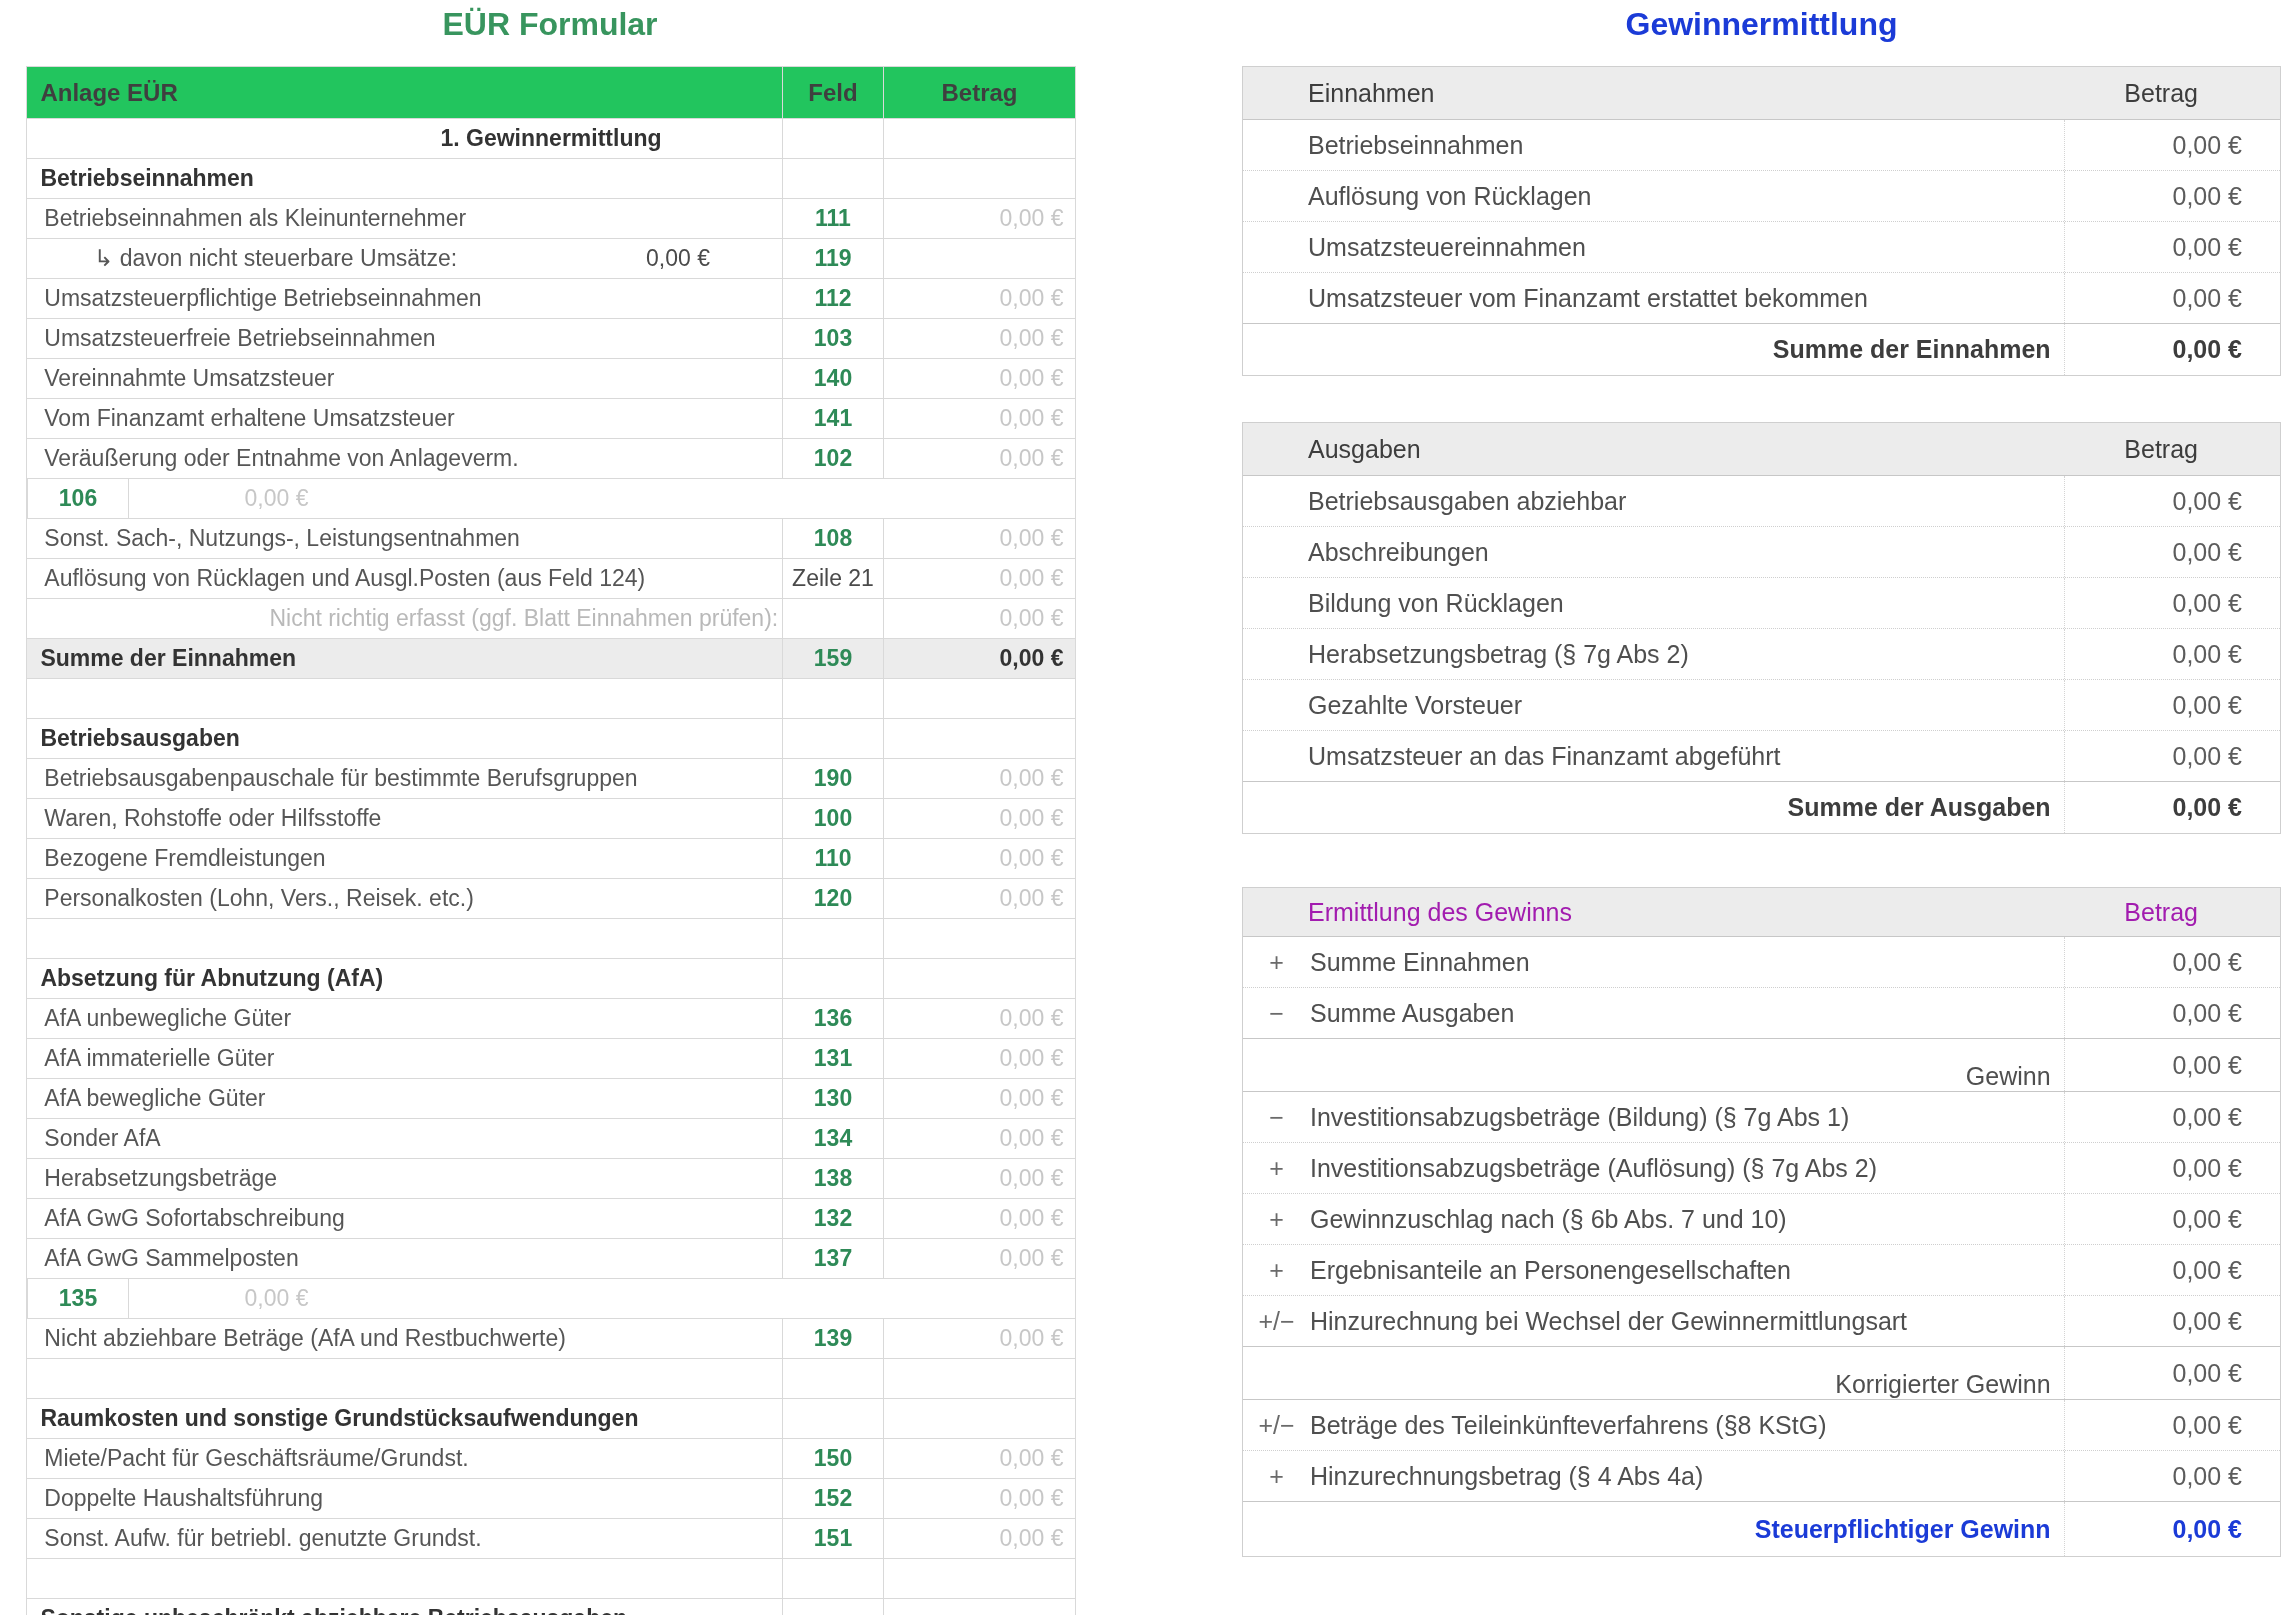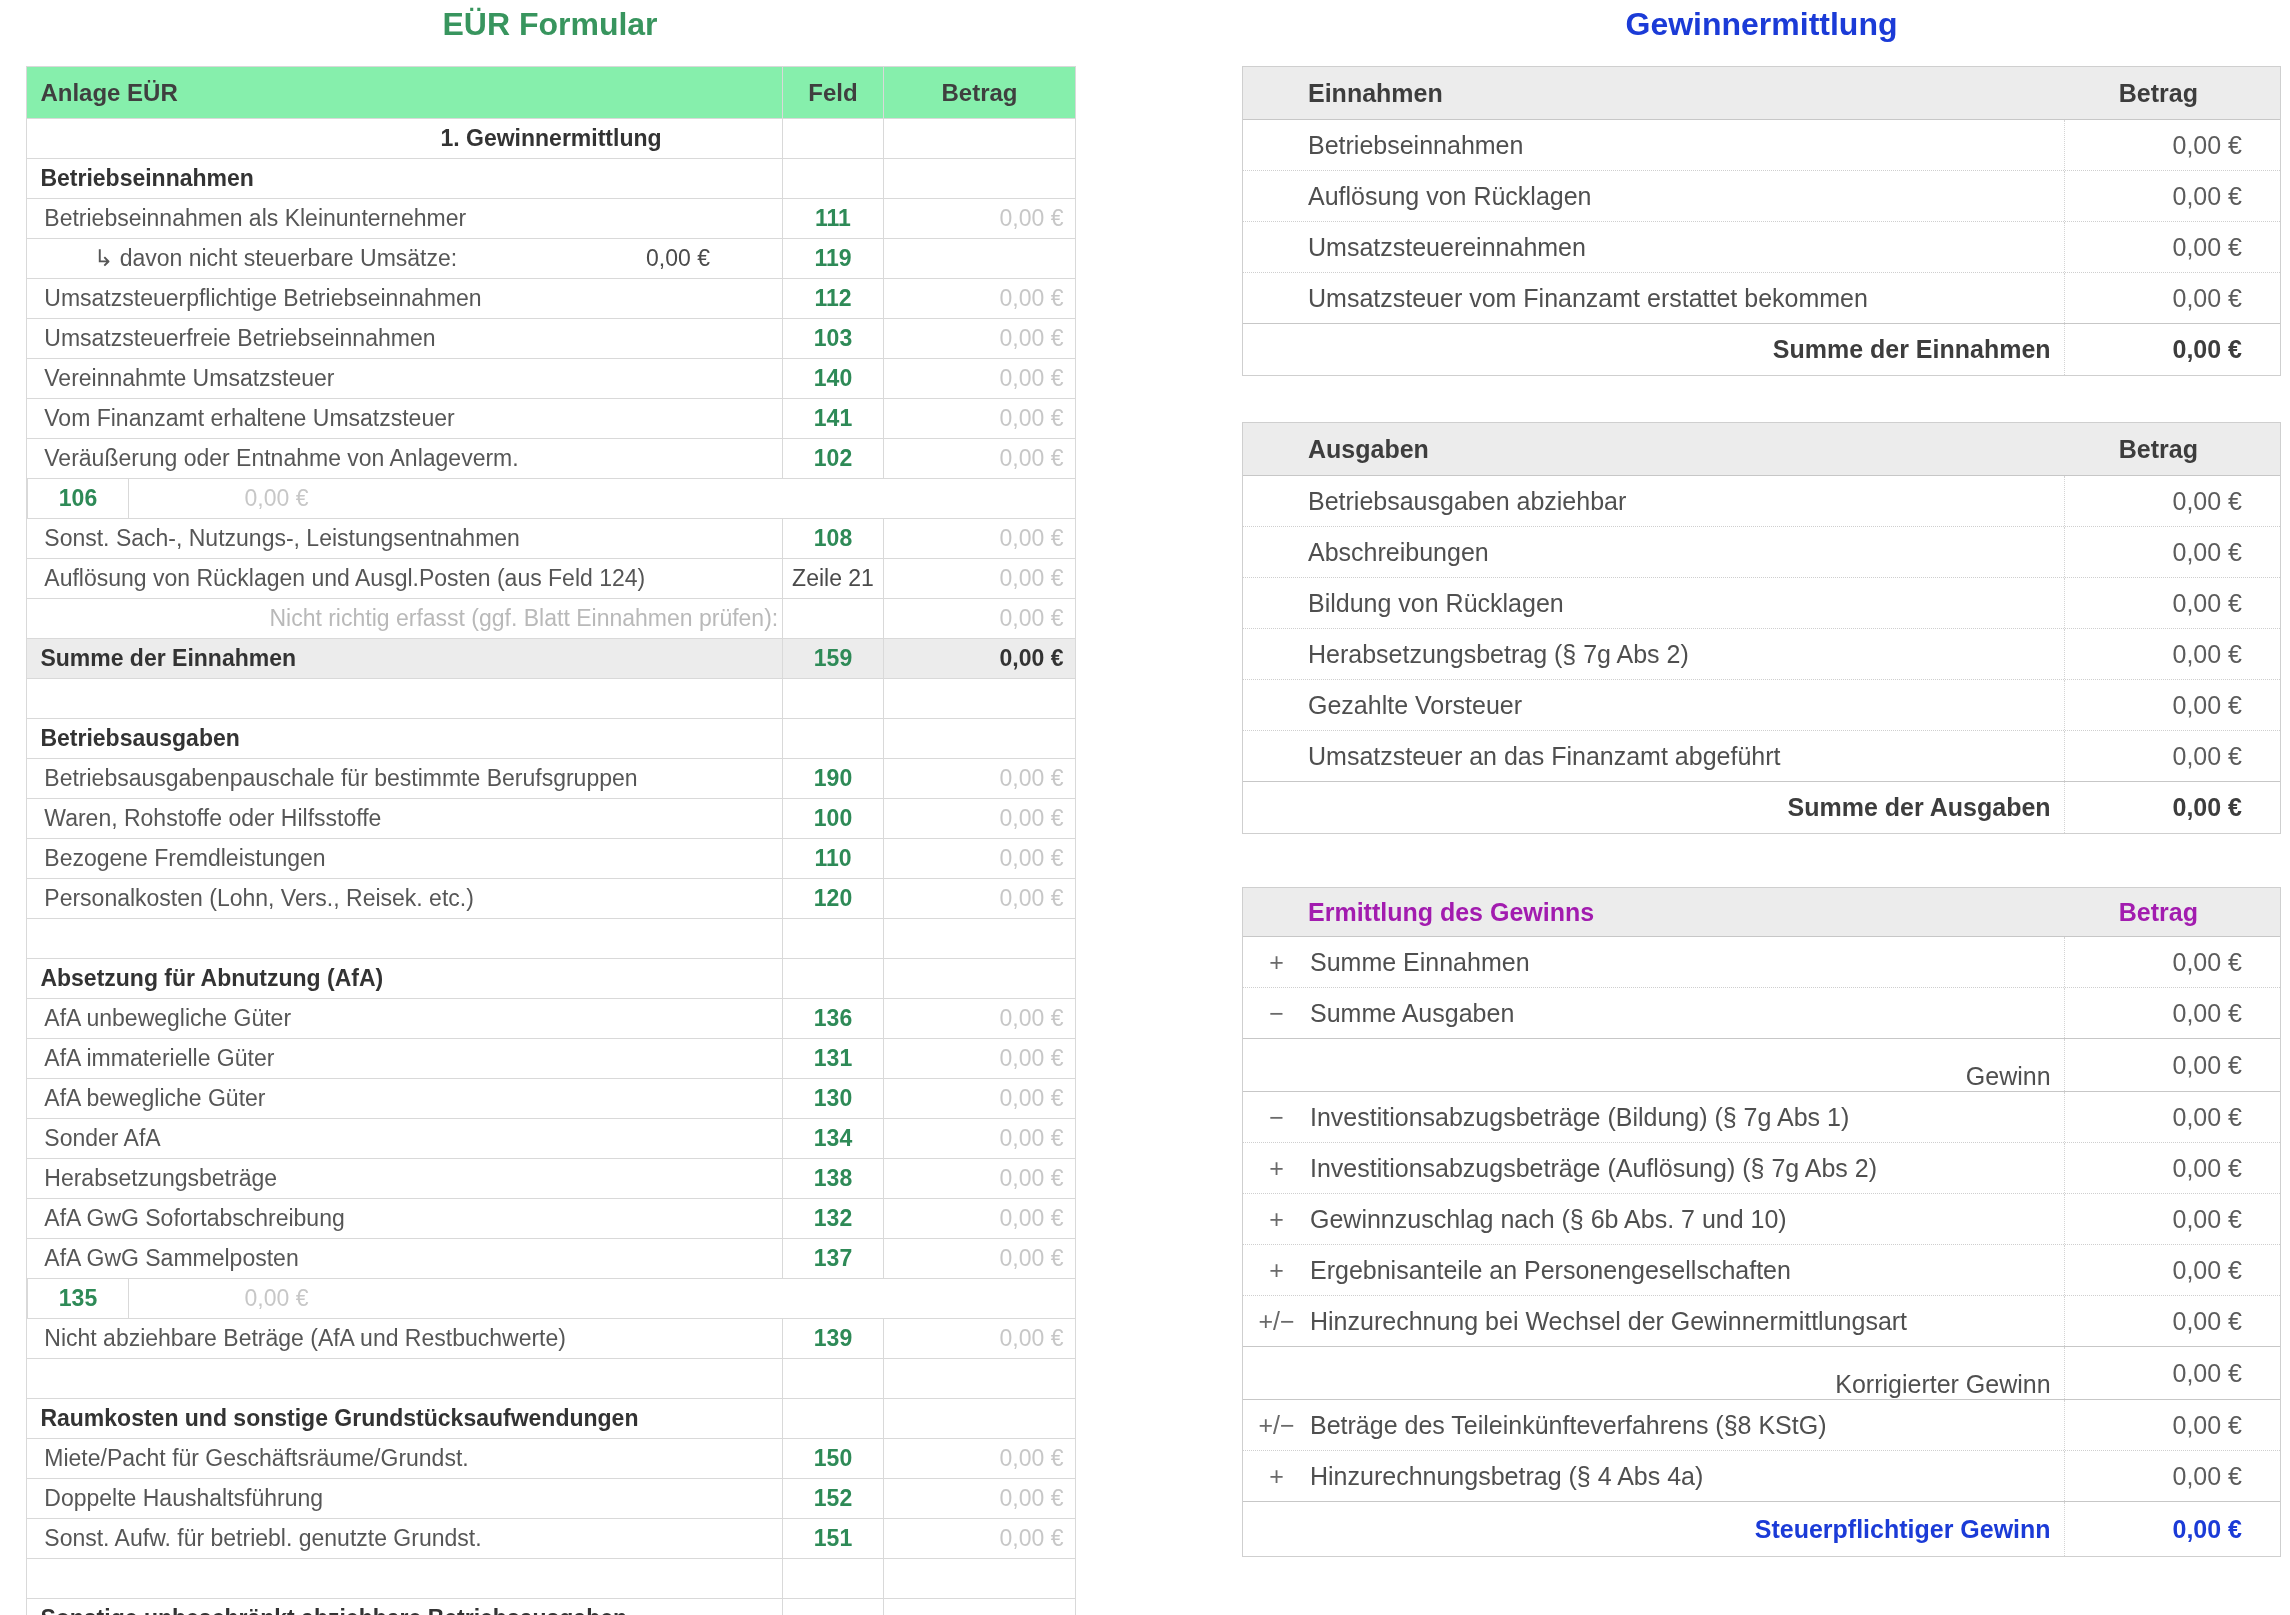--- a/index.html
+++ b/index.html
@@ -10,21 +10,21 @@
   .ltitle{position:absolute;left:26px;top:5.8px;width:1048px;text-align:center;
           font-size:32px;font-weight:bold;color:#38955e;}
   .rtitle{position:absolute;left:1242px;top:5.8px;width:1039px;text-align:center;
           font-size:32px;font-weight:bold;color:#1b3bd7;}
 
   
   .ltable{position:absolute;left:26px;top:66px;width:1050px;box-sizing:border-box;
           border:1px solid #d9d9d9;background:#fff;}
   .lrow{display:flex;height:40px;border-bottom:1px solid #d9d9d9;align-items:center;
         font-size:23px;color:#565656;position:relative;box-sizing:border-box;background:#fff;}
-  .lrow.lhead{height:52px;background:#86efac;font-weight:bold;color:#3f3f3f;font-size:24px;}
+  .lrow.lhead{height:52px;background:#22c55e;font-weight:bold;color:#3f3f3f;font-size:24px;}
   .lrow.ltotal{background:#ececec;}
   .c-desc{width:755px;height:100%;display:flex;align-items:center;padding-left:17.3px;box-sizing:border-box;white-space:nowrap;overflow:hidden;}
   .c-feld{width:101px;height:100%;display:flex;align-items:center;justify-content:center;
           border-left:1px solid #d9d9d9;box-sizing:border-box;}
   .c-betrag{width:192px;height:100%;display:flex;align-items:center;justify-content:flex-end;
           padding-right:11.5px;border-left:1px solid #d9d9d9;box-sizing:border-box;}
   .lhead .c-desc{padding-left:13.4px;}
   .c-sec{padding-left:13.4px;}
   .sec-text{font-weight:bold;color:#333333;}
   .feld-num{color:#2e8a57;font-weight:bold;font-size:23px;}
@@ -34,21 +34,21 @@
   .note-text{color:#b9b9b9;width:100%;text-align:right;padding-right:3.8px;}
   .center-overlay{position:absolute;left:0;right:0;text-align:center;font-weight:bold;color:#333333;}
   .c-sub{padding-left:67px;}
   .sub-val{margin-left:auto;padding-right:72px;color:#4a4a4a;}
 
   
   .rtable{position:absolute;left:1242px;width:1039px;box-sizing:border-box;
           border:1px solid #cfcfcf;background:#fff;}
   .rt0{top:66px;} .rt1{top:422px;} .rt2{top:887px;}
   .rhead{display:flex;height:52px;background:#ececec;border-bottom:1px solid #c7c7c7;
-         align-items:center;font-weight:bold;font-size:25px;color:#3d3d3d;}
+         align-items:center;font-weight:normal;font-size:25px;color:#3d3d3d;}
   .rt2 .rhead{height:48px;}
   .rt2 .rhead .hl,.rt2 .rhead .hv{color:#a21caf;}
   .hl{flex:1;padding-left:65px;}
   .hv{width:216px;text-align:right;padding-right:82px;box-sizing:border-box;}
   .rrow{display:flex;height:50px;align-items:center;font-size:25px;background:#fff;}
   .rrow.sep-dot{border-top:1px dotted #cfcfcf;}
   .rrow.sep-solid{border-top:1px solid #c7c7c7;}
   .sign{width:67px;text-align:center;color:#6a6a6a;}
   .lab{flex:1;color:#4f4f4f;padding-left:65px;white-space:nowrap;overflow:hidden;}
   .has-sign .lab{padding-left:0;}

